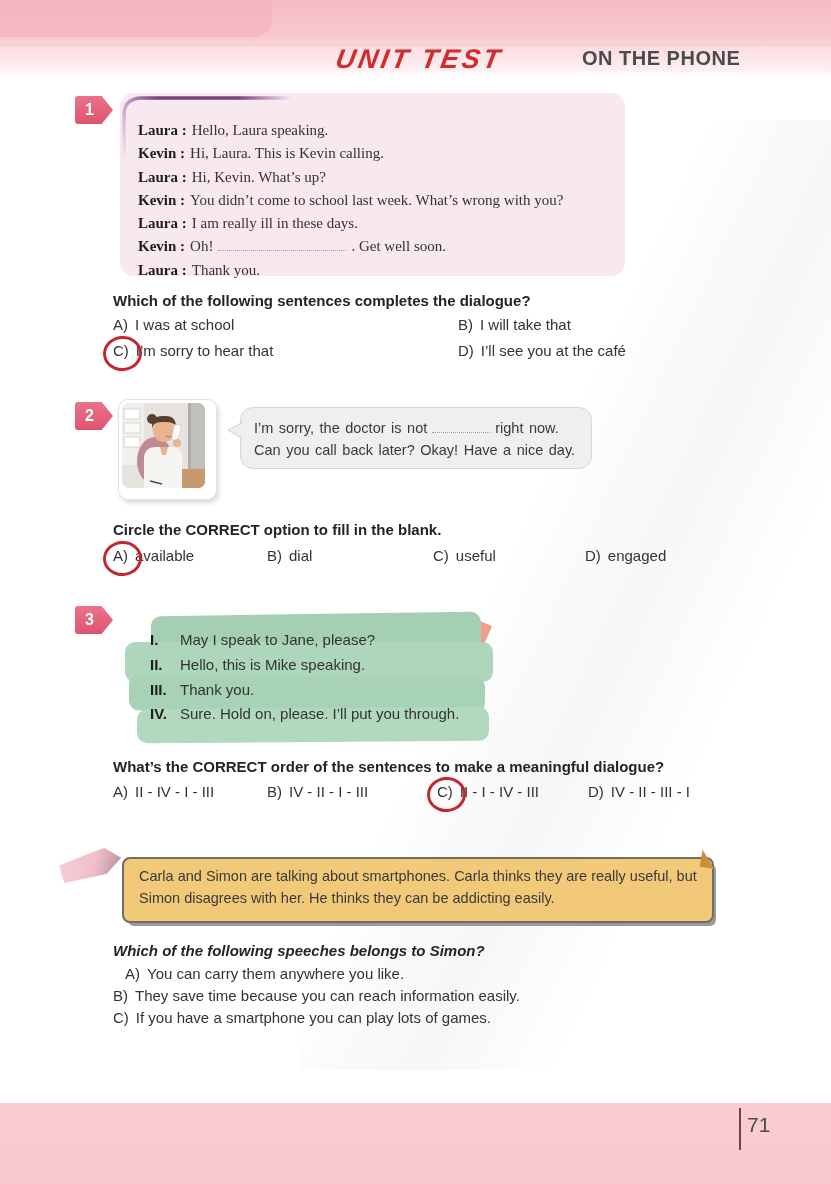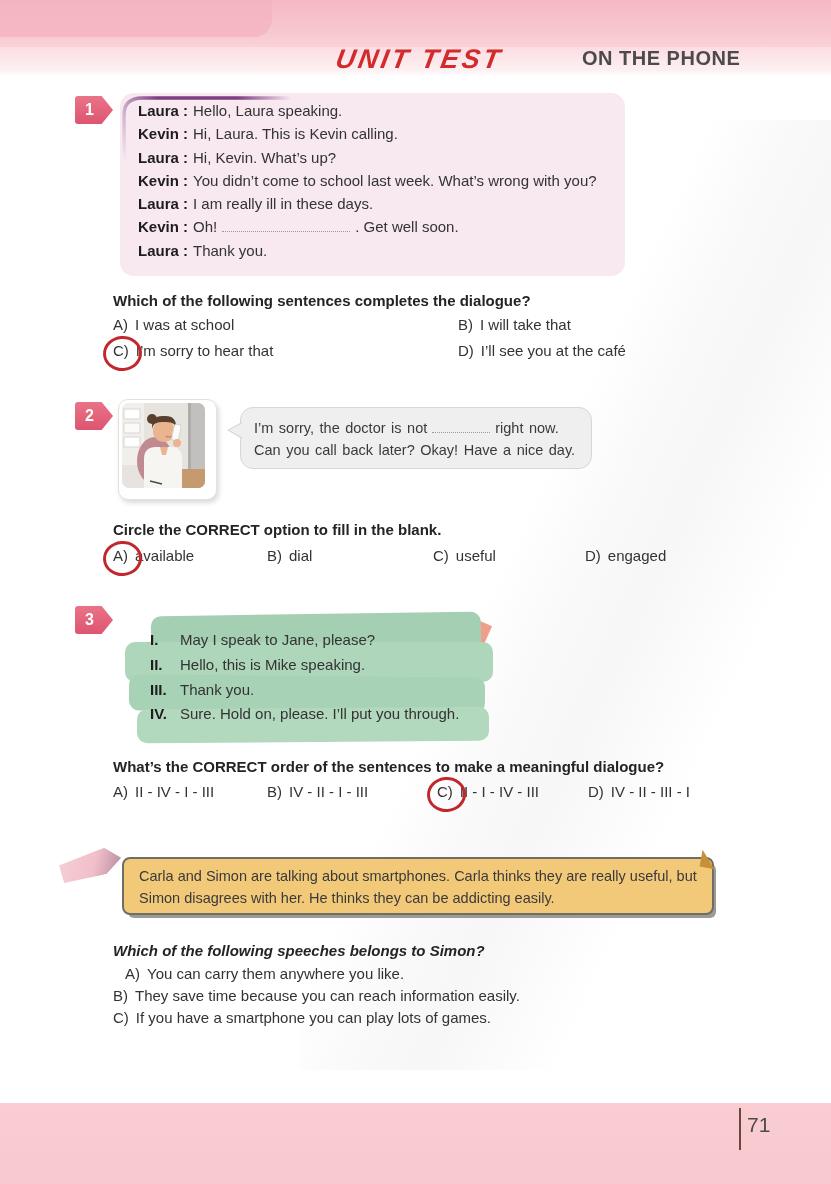--- a/index.html
+++ b/index.html
@@ -16,21 +16,21 @@
   .topic{left:582px;top:47px;font-size:20px;font-weight:bold;color:#4b4b4b;letter-spacing:.5px;}
 
   
   .qbadge{width:38px;height:28px;background:linear-gradient(180deg,#ea7388 0%,#dd5570 100%);
           clip-path:polygon(0 0,70% 0,100% 50%,70% 100%,0 100%);border-radius:3px;
           color:#fff;font-weight:bold;font-size:16px;display:flex;align-items:center;justify-content:center;
           padding-right:9px;box-sizing:border-box;}
 
   
   .dlg-box{left:120px;top:93px;width:505px;height:183px;background:#f8e8f0;border-radius:14px;}
-  .dlg-lines{position:absolute;left:18px;top:6px;font-size:15px;line-height:23.3px;color:#333;}
+  .dlg-lines{position:absolute;left:18px;top:26px;font-size:15px;line-height:23.3px;color:#333;font-family:Liberation Serif, serif;}
   .speaker{font-weight:bold;color:#1d1d1d;}
   .dlg-text{margin-left:5px;}
   .blank{display:inline-block;border-bottom:1.6px dotted #9a9a9a;height:13px;vertical-align:baseline;margin:0 5px;}
 
   .stem{font-size:15px;font-weight:bold;color:#242424;}
   .opt{font-size:15px;color:#333;white-space:nowrap;}
   .opt .letter{display:inline-block;position:relative;margin-right:7px;}
   .ring{position:absolute;left:-10px;top:-6px;width:33px;height:29px;border:3.5px solid #c1272d;
         border-radius:50%;transform:rotate(-4deg);}
 
@@ -51,21 +51,21 @@
   .g-stroke{position:absolute;border-radius:10px;}
   .salmon{position:absolute;right:8px;top:8px;width:24px;height:30px;background:#ef9e8c;transform:rotate(24deg);}
   .g-list{position:absolute;left:25px;top:16px;z-index:2;font-size:15px;color:#333;}
   .g-item{display:flex;line-height:24.8px;}
   .g-item .numeral{width:30px;font-weight:bold;color:#1d1d1d;}
 
   
   .pencil{left:60px;top:852px;width:62px;height:26px;transform:rotate(-16deg);opacity:.8;
           background:linear-gradient(120deg,#f3c3cc 0%,#eeafbc 55%,#9d6b86 100%);
           clip-path:polygon(0 18%,78% 0,100% 55%,70% 100%,0 88%);}
-  .note{left:122px;top:857px;width:592px;height:58px;background:#f2c979;border:2px solid #6e6e68;
+  .note{left:122px;top:857px;width:592px;height:66px;background:#f2c979;border:2px solid #6e6e68;
         border-radius:8px;box-sizing:border-box;padding:7px 12px 0 15px;font-size:14.5px;line-height:21.5px;
         color:#3a3a3a;box-shadow:4px 5px 0 -2px #9b9b95;}
   .fold{position:absolute;right:-4px;top:-8px;width:0;height:0;border-bottom:17px solid #c79038;
         border-right:15px solid transparent;transform:rotate(10deg);}
 
   
   .footer-band{left:0;top:1103px;width:831px;height:81px;background:linear-gradient(180deg,#f9cdd2 0%,#f8c9ce 100%);}
   .page-rule{left:739px;top:1108px;width:2px;height:42px;background:#6d4444;}
   .page-num{left:747px;top:1113px;font-size:21px;color:#4c4c4c;}
 

